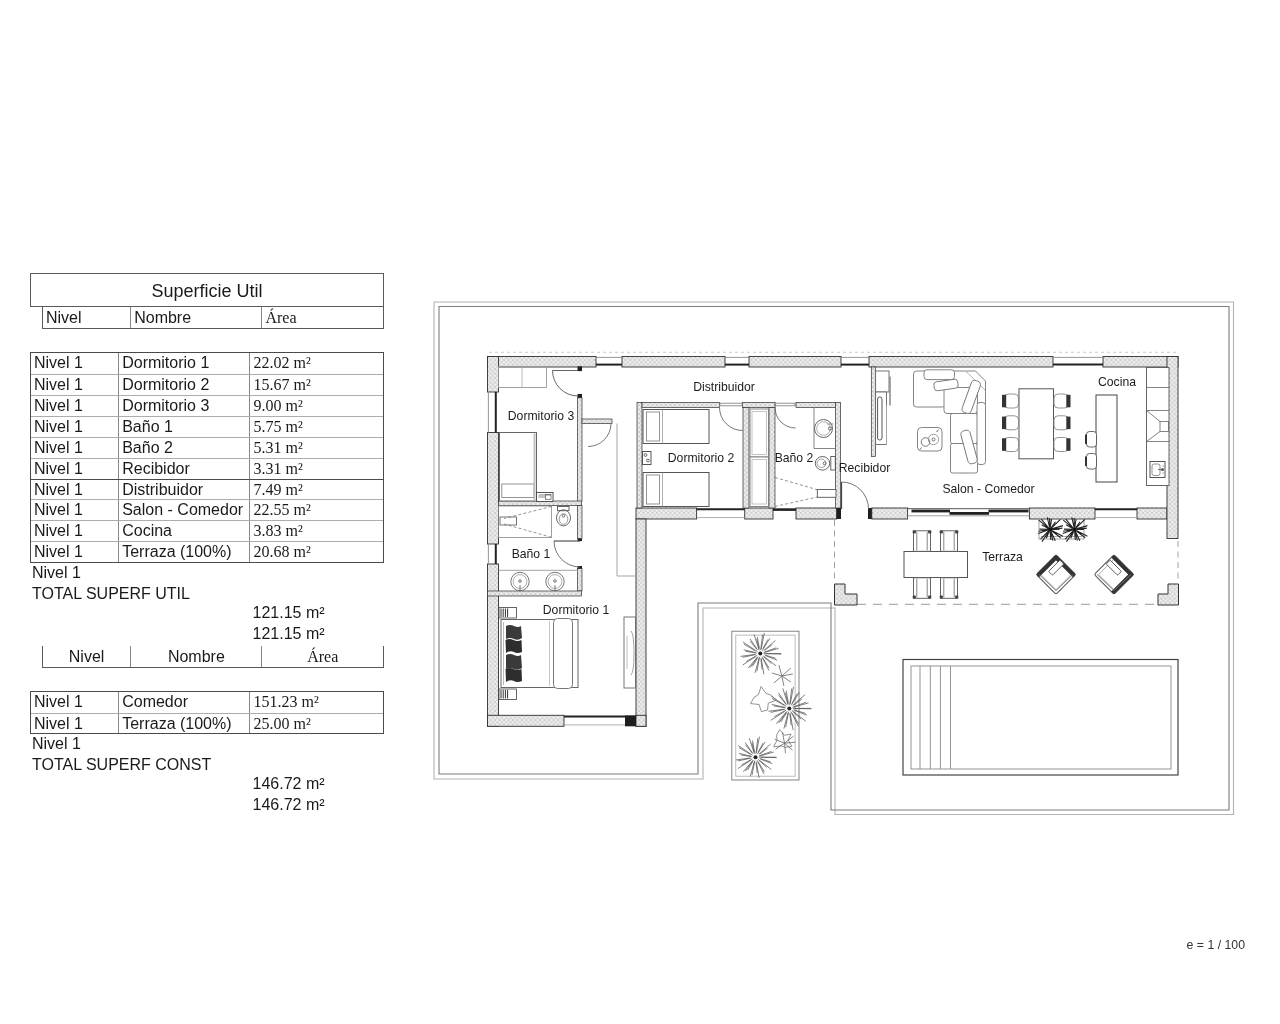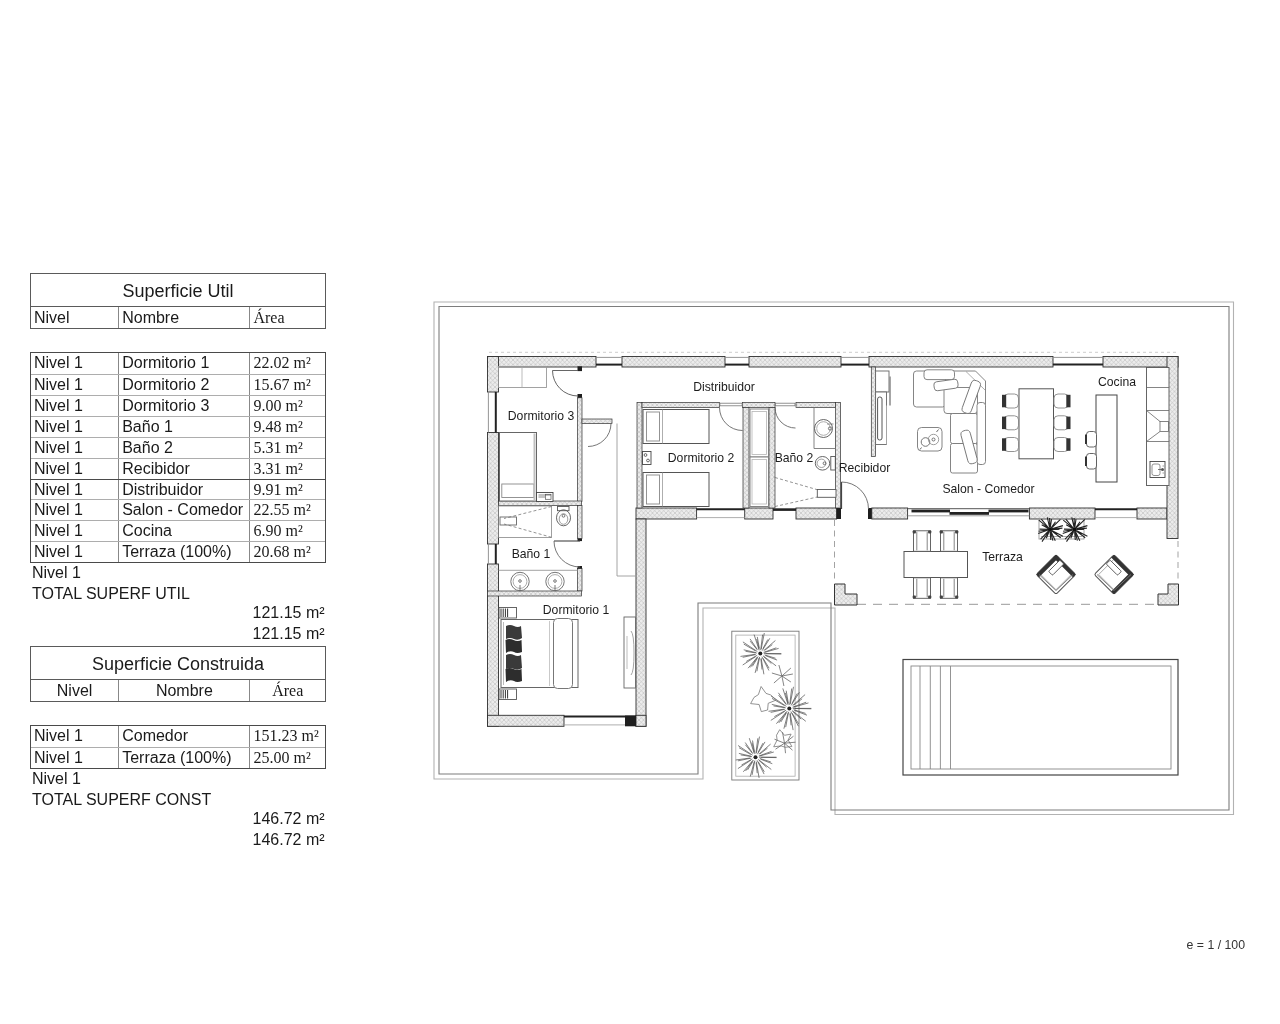--- a/index.html
+++ b/index.html
@@ -1,21 +1,21 @@
 <!DOCTYPE html>
 <html><head>
 <meta charset="utf-8">
 <style>
 * { margin:0; padding:0; box-sizing:border-box; }
 html,body { width:1280px; height:1024px; background:#fff; font-family:"Liberation Sans", sans-serif; }
 #page { position:relative; width:1280px; height:1024px; overflow:hidden; background:#fff; }
 #plan { position:absolute; left:0; top:0; }
-.tbl { position:absolute; left:30px; width:296px; color:#1a1a1a; font-size:16px; }
+.tbl { position:absolute; left:30px; width:354px; color:#1a1a1a; font-size:16px; }
 .ttitle { border:1px solid #5a5a5a; height:34.3px; line-height:34.3px; text-align:center; font-size:18px; }
-.thead { border:1px solid #5a5a5a; border-top:none; height:22.5px; line-height:21px; display:flex; text-align:center; }
+.thead { border:1px solid #5a5a5a; border-top:none; height:22.5px; line-height:21px; display:flex; text-align:center;margin-left:12px; }
 .thead.left { text-align:left; }
 .thead .c1, .thead .c2 { border-right:1px solid #888; }
 .c1 { width:88.2px; } .c2 { width:131.3px; } .c3 { flex:1;font-family:Liberation Serif, serif; }
 .thead.left .c1, .thead.left .c2, .thead.left .c3, .tdata .c1, .tdata .c2, .tdata .c3 { padding-left:3px; }
 .tdata { border:1.4px solid #4a4a4a; }
 .trow { display:flex; height:20.85px; line-height:19.7px; border-top:1px solid #adadad; }
 .trow:first-child { border-top:none; }
 .trow.thick { border-top:1.4px solid #4a4a4a; }
 .trow .c1, .trow .c2 { border-right:1px solid #888; }
 .totrow { position:relative; height:21px; line-height:19px; }
@@ -462,67 +462,66 @@
           <div class="c3">15.67 m²</div>
         </div>
 <div class="trow">
           <div class="c1">Nivel 1</div>
           <div class="c2">Dormitorio 3</div>
           <div class="c3">9.00 m²</div>
         </div>
 <div class="trow">
           <div class="c1">Nivel 1</div>
           <div class="c2">Baño 1</div>
-          <div class="c3">9.48 m²</div>
+          <div class="c3">5.75 m²</div>
         </div>
 <div class="trow">
           <div class="c1">Nivel 1</div>
           <div class="c2">Baño 2</div>
           <div class="c3">5.31 m²</div>
         </div>
 <div class="trow">
           <div class="c1">Nivel 1</div>
           <div class="c2">Recibidor</div>
           <div class="c3">3.31 m²</div>
         </div>
 <div class="trow thick">
           <div class="c1">Nivel 1</div>
           <div class="c2">Distribuidor</div>
-          <div class="c3">9.91 m²</div>
+          <div class="c3">7.49 m²</div>
         </div>
 <div class="trow">
           <div class="c1">Nivel 1</div>
           <div class="c2">Salon - Comedor</div>
           <div class="c3">22.55 m²</div>
         </div>
 <div class="trow">
           <div class="c1">Nivel 1</div>
           <div class="c2">Cocina</div>
-          <div class="c3">6.90 m²</div>
+          <div class="c3">3.83 m²</div>
         </div>
 <div class="trow">
           <div class="c1">Nivel 1</div>
           <div class="c2">Terraza (100%)</div>
           <div class="c3">20.68 m²</div>
         </div>
 </div>
 
 <div class="totrow">
         <div class="ta">Nivel 1</div>
         <div class="tb">121.15 m²</div>
       </div>
 <div class="totrow">
         <div class="ta">TOTAL SUPERF UTIL</div>
         <div class="tb">121.15 m²</div>
       </div>
 </div>
 
 <div class="tbl" style="top:645.5px;">
 
-<div class="ttitle" style="height:34.2px;line-height:34.2px;">Superficie Construida</div>
 
 <div class="thead">
         <div class="c1">Nivel</div>
         <div class="c2">Nombre</div>
         <div class="c3">Área</div>
       </div>
 <div class="tgap" style="height:22.7px"></div>
 
 <div class="tdata">
 <div class="trow">

